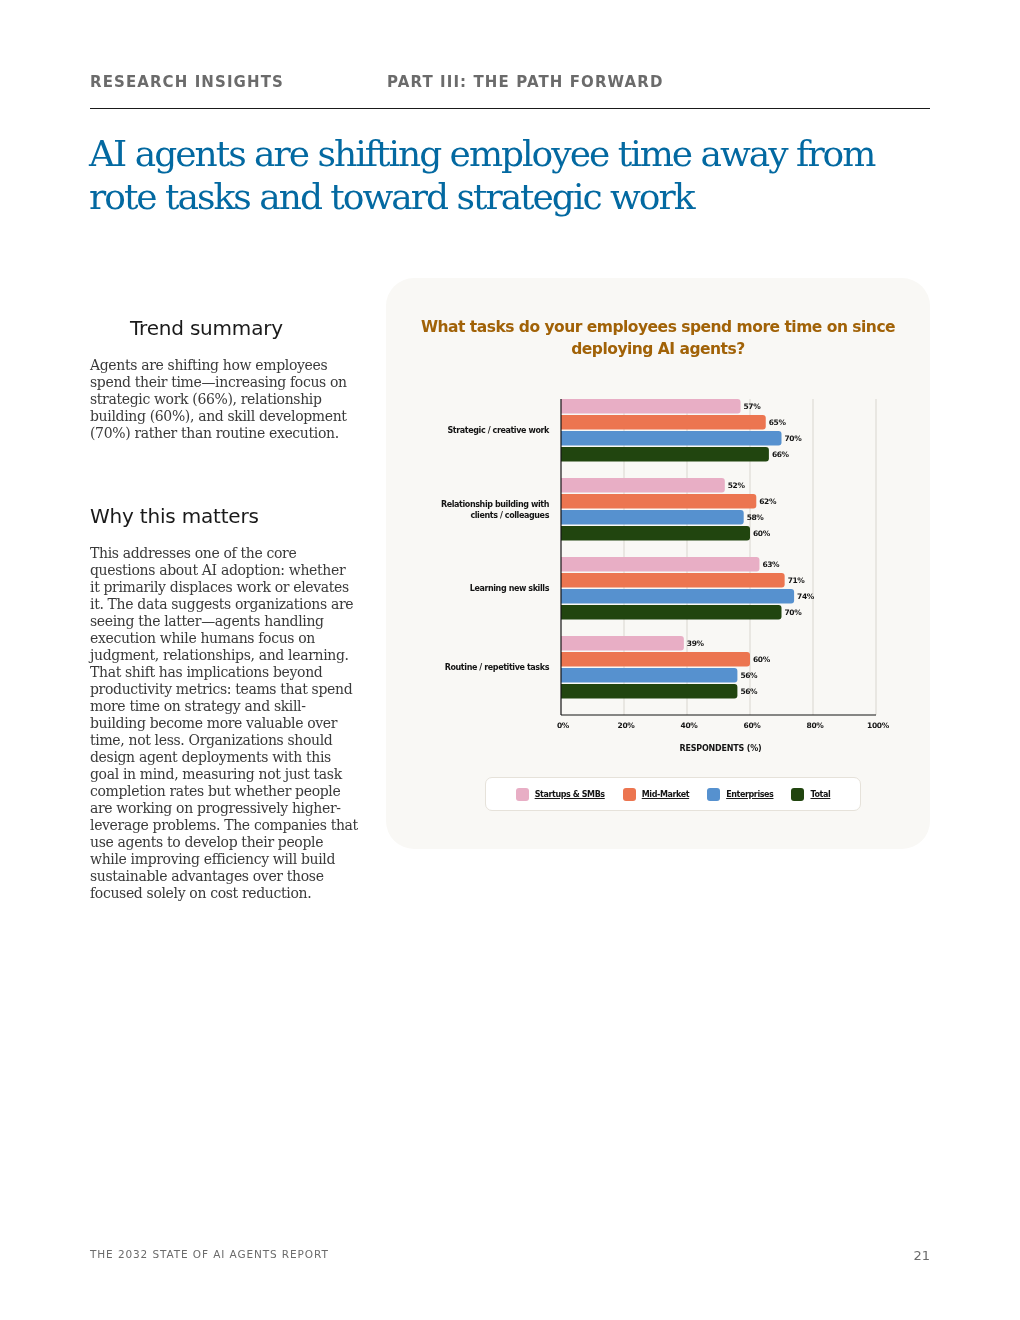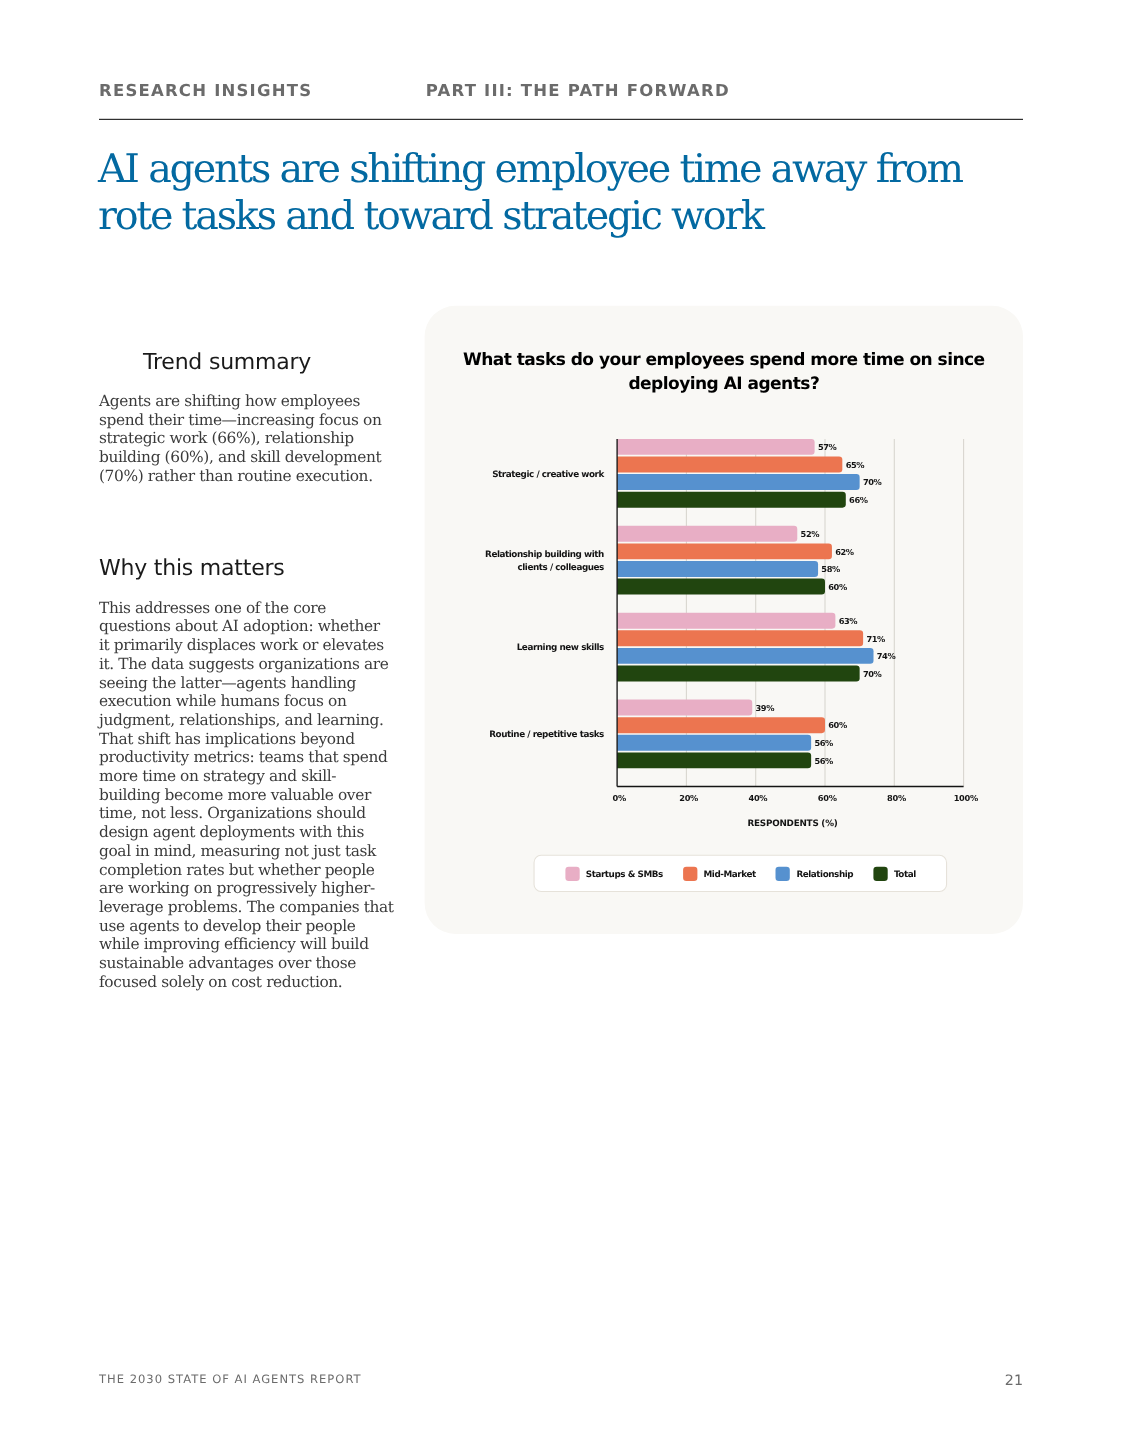--- a/index.html
+++ b/index.html
@@ -15,28 +15,28 @@
 
   .side { position: absolute; left: 90px; width: 268px; }
   .side h2 { font-family: "DejaVu Sans", sans-serif; font-size: 20px; font-weight: normal; color: #1a1a1a; letter-spacing: -0.2px; }
   .side p { font-family: "DejaVu Serif", serif; font-size: 14px; line-height: 17px; color: #3a3a3a; letter-spacing: -0.35px; }
   #trend-heading { top: 316px; margin-left: 40px; }
   #trend-body { top: 357px; }
   #why-heading { top: 504px; }
   #why-body { top: 545px; }
 
   .card { position: absolute; left: 386px; top: 278px; width: 544px; height: 571px; background: #f9f8f5; border-radius: 28px; }
-  .chart-title { position: absolute; left: 0; top: 38px; width: 544px; text-align: center; font-family: "DejaVu Sans", sans-serif; font-weight: bold; font-size: 15.5px; line-height: 22px; letter-spacing: -0.5px; color: #000000; }
+  .chart-title { position: absolute; left: 0; top: 38px; width: 544px; text-align: center; font-family: "DejaVu Sans", sans-serif; font-weight: bold; font-size: 15.5px; line-height: 22px; letter-spacing: -0.5px; color: #a16207; }
   #chart-svg { position: absolute; left: 0; top: 0; width: 544px; height: 571px; overflow: visible; }
   .cat-label { font-family: "DejaVu Sans", sans-serif; font-size: 8px; font-weight: bold; fill: #141414; letter-spacing: -0.4px; }
   .val-label { font-family: "DejaVu Sans", sans-serif; font-size: 7.5px; font-weight: bold; fill: #141414; letter-spacing: -0.4px; }
   .tick-label { font-family: "DejaVu Sans", sans-serif; font-size: 7.5px; font-weight: bold; fill: #141414; letter-spacing: -0.3px; }
   .axis-title { font-family: "DejaVu Sans", sans-serif; font-size: 8px; font-weight: bold; fill: #141414; letter-spacing: -0.2px; }
 
-  .legend { position: absolute; left: 99px; top: 499px; width: 376px; height: 34px; background: #ffffff; border: 1px solid #e6e2da; border-radius: 7px; display: flex; align-items: center; justify-content: center; gap: 18px; }
+  .legend { position: absolute; left: 99px; top: 499px; width: 376px; height: 34px; background: #ffffff; border: 1px solid #e6e2da; border-radius: 7px; display: flex; align-items: center; justify-content: center; gap: 18px; text-decoration: underline; }
   .legend-item { display: flex; align-items: center; gap: 6px; }
   .legend-swatch { width: 13px; height: 13px; border-radius: 3px; display: inline-block; }
   .legend-label { font-family: "DejaVu Sans", sans-serif; font-size: 8px; font-weight: bold; color: #141414; letter-spacing: -0.4px; }
 
   .footer-left { position: absolute; left: 90px; top: 1248px; font-family: "DejaVu Sans", sans-serif; font-size: 10.5px; letter-spacing: 0.9px; color: #6b6b6b; }
   .footer-right { position: absolute; right: 90px; top: 1248px; font-family: "DejaVu Sans", sans-serif; font-size: 13px; color: #6b6b6b; }
 </style>
 </head>
 <body>
 
@@ -126,23 +126,23 @@
       <div class="legend-item">
         <span class="legend-swatch" style="background: rgb(232, 174, 197);"></span>
         <span class="legend-label">Startups &amp; SMBs</span>
       </div>
       <div class="legend-item">
         <span class="legend-swatch" style="background: rgb(236, 117, 80);"></span>
         <span class="legend-label">Mid-Market</span>
       </div>
       <div class="legend-item">
         <span class="legend-swatch" style="background: rgb(86, 145, 207);"></span>
-        <span class="legend-label">Relationship</span>
+        <span class="legend-label">Enterprises</span>
       </div>
       <div class="legend-item">
         <span class="legend-swatch" style="background: rgb(33, 69, 15);"></span>
         <span class="legend-label">Total</span>
       </div>
     </div>
 </div>
 
-<div class="footer-left">THE 2030 STATE OF AI AGENTS REPORT</div>
+<div class="footer-left">THE 2032 STATE OF AI AGENTS REPORT</div>
 <div class="footer-right">21</div>
 
 </body></html>

